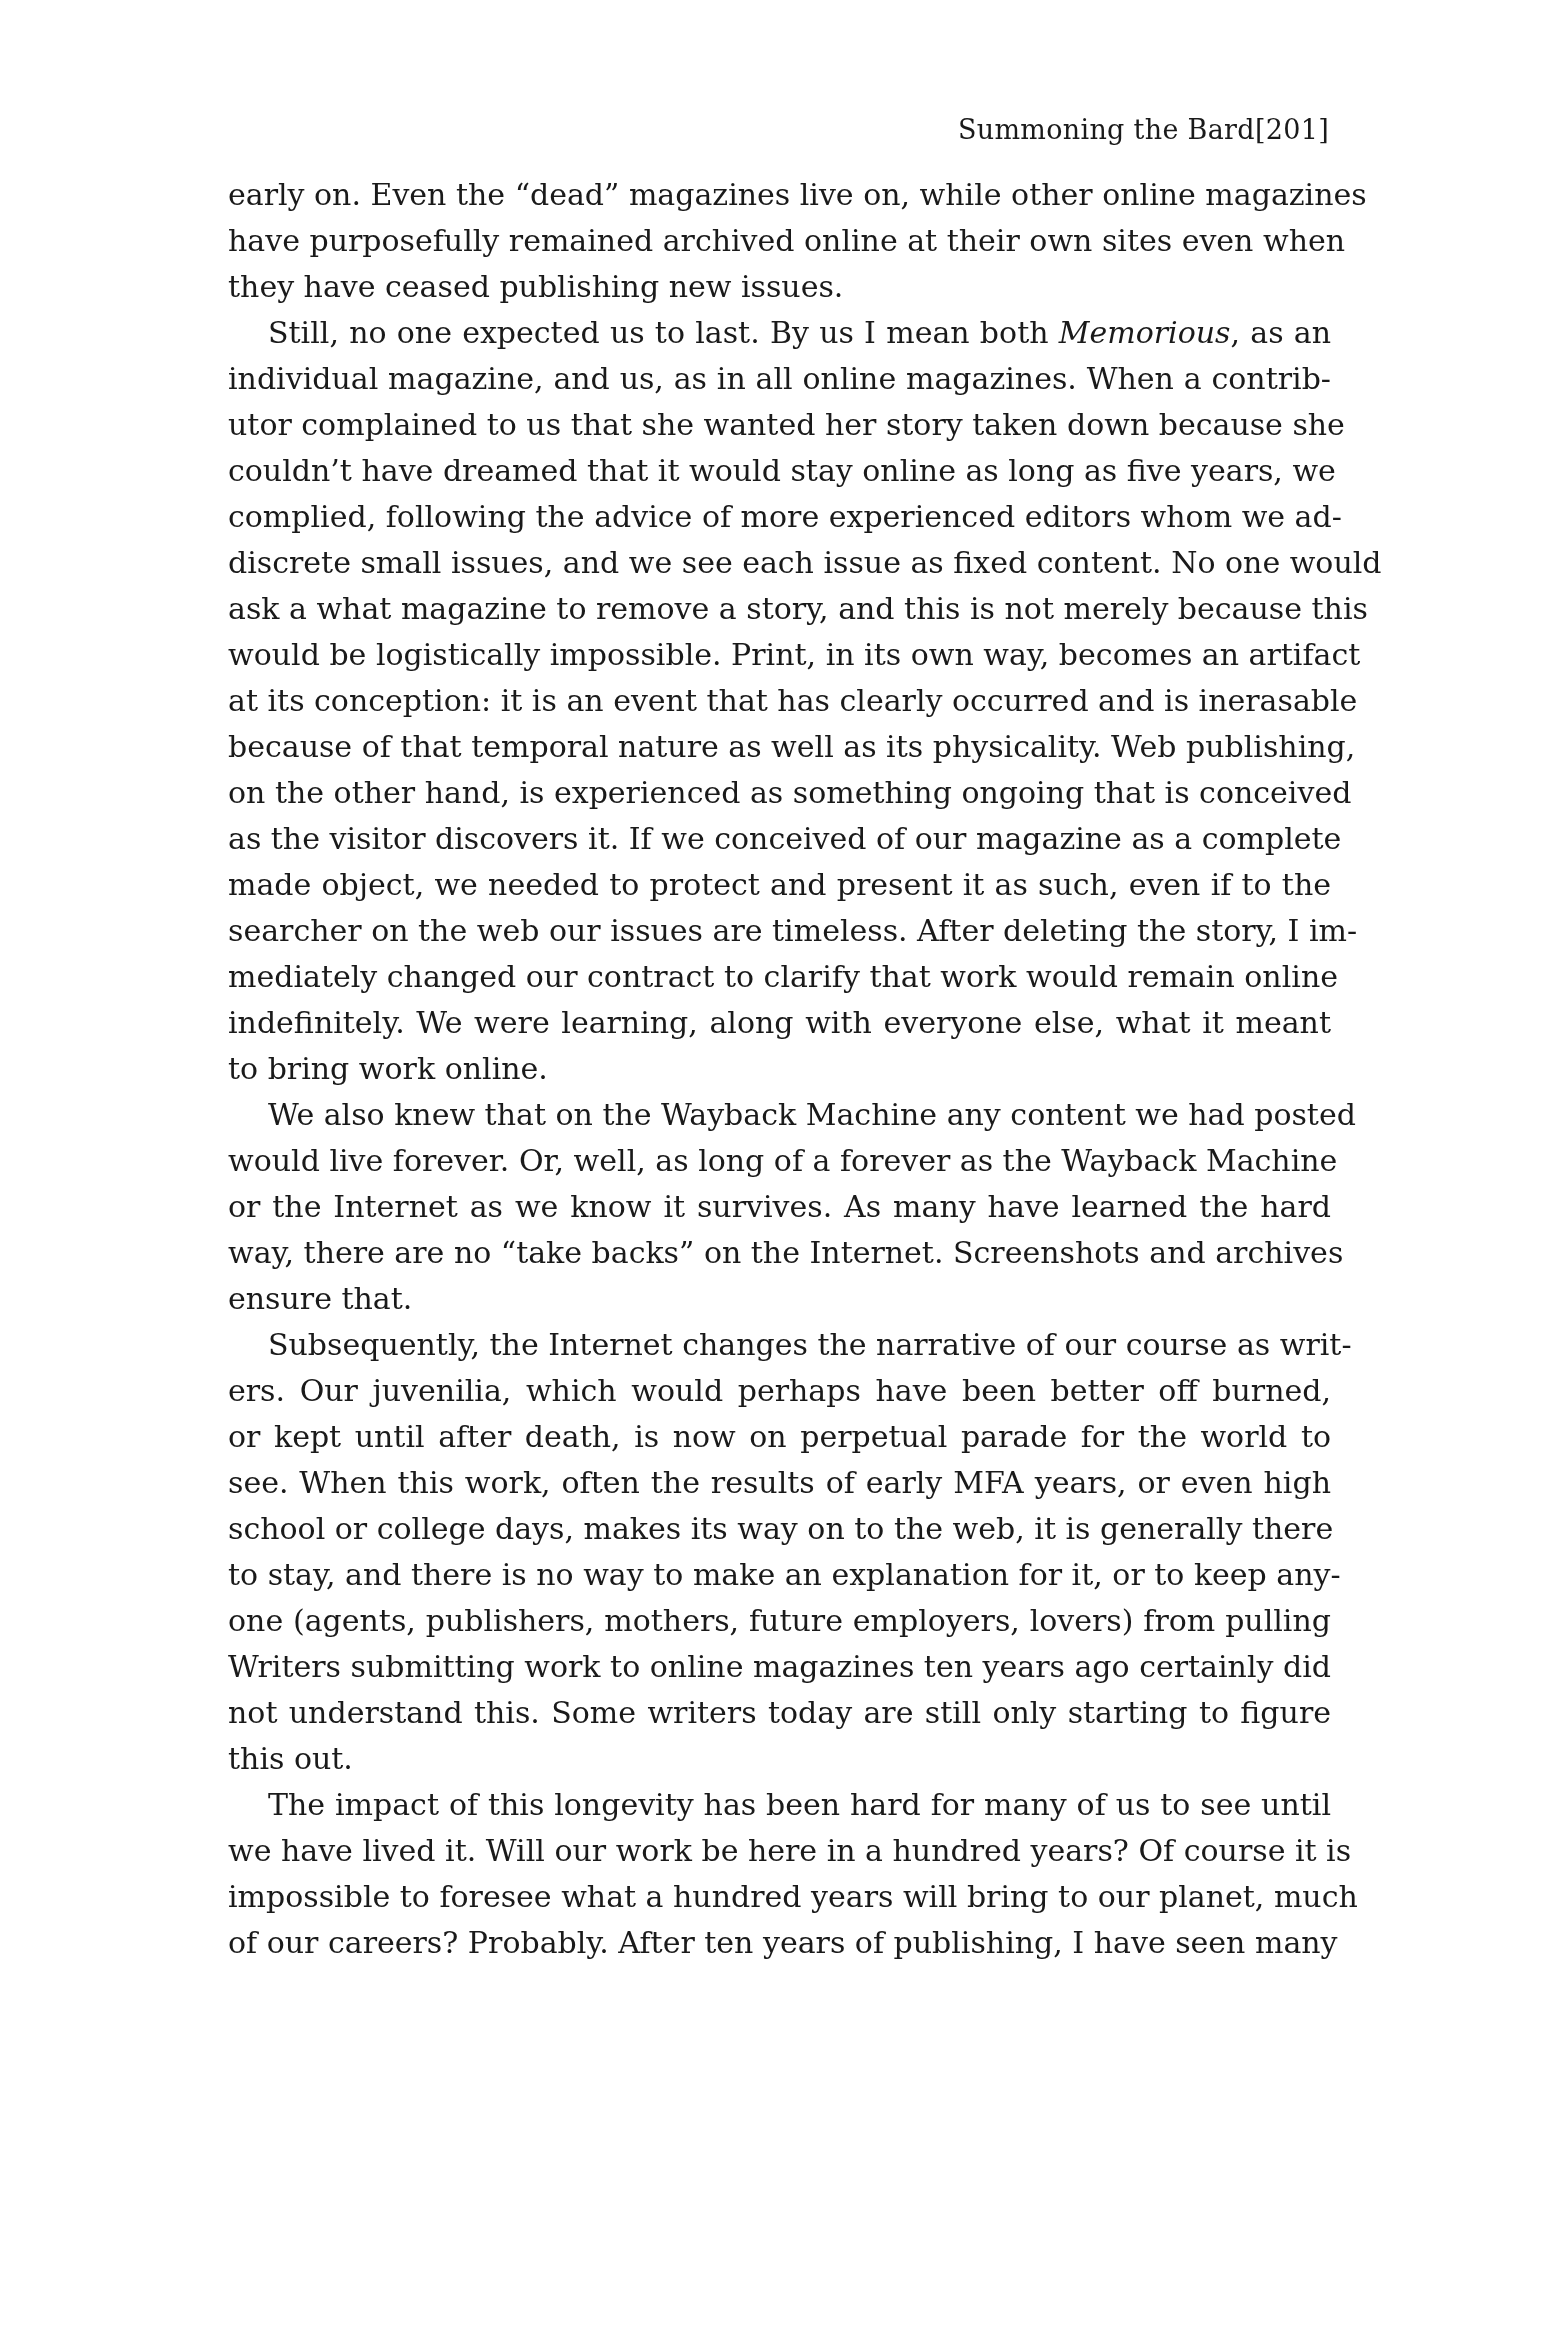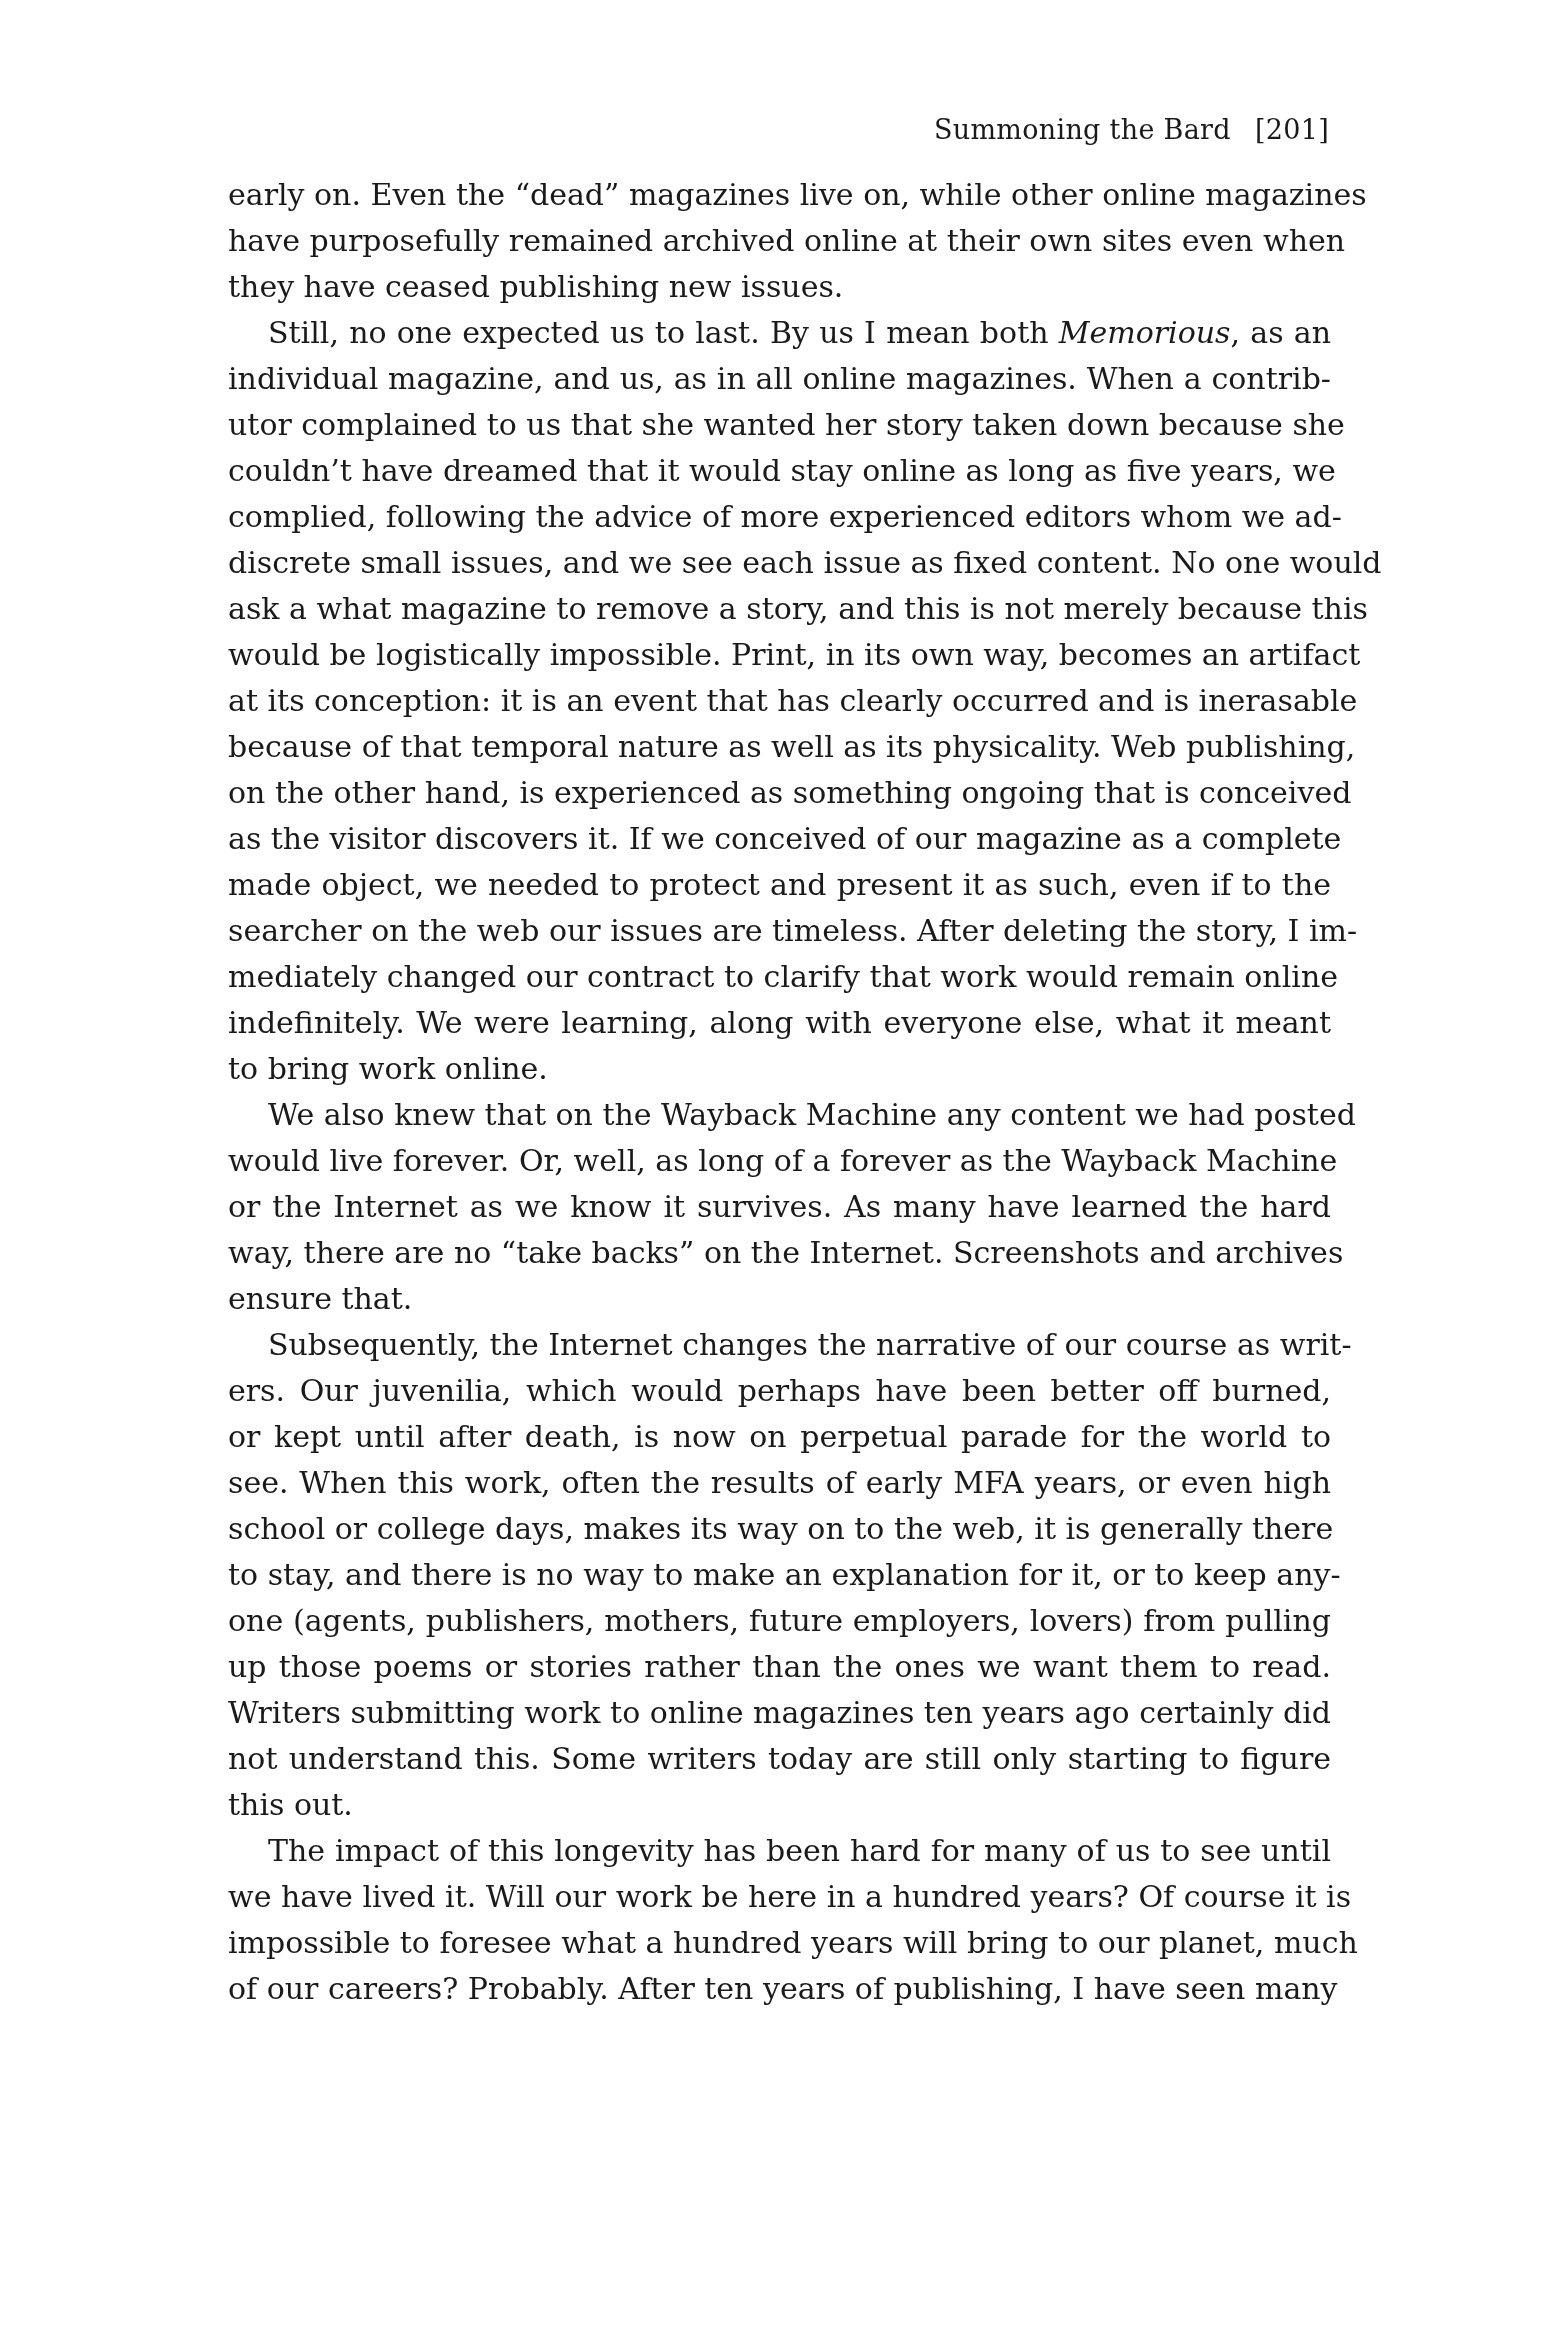--- a/index.html
+++ b/index.html
@@ -1,21 +1,21 @@
 <!DOCTYPE html>
 <html style="font-size:14px"><head>
 <meta charset="utf-8">
 <style>
   html, body { margin: 0; padding: 0; background: #ffffff; }
   body { width: 1561px; height: 2342px; position: relative; overflow: hidden;
          font-family: "DejaVu Serif", "Liberation Serif", serif; color: #1a1a1a; }
   .page { position: absolute; left: 0; top: 0; width: 1561px; height: 2342px; }
   .running-head { position: absolute; top: 114px; right: 232px; font-size: 27px;
                   letter-spacing: 0.3px; white-space: nowrap; }
-  .running-head .folio { margin-left: 24px; }
+  .running-head .folio { }
   .body { position: absolute; left: 228px; top: 172px; width: 1103px; }
   .line { height: 46px; line-height: 46px; font-size: 30px; white-space: nowrap;
           text-align: justify; text-align-last: justify; overflow: visible; }
   .line.last { text-align-last: left; }
   .line.indent { padding-left: 40px; }
   .line em { font-style: italic; }
 </style>
 </head>
 <body>
 
@@ -56,21 +56,20 @@
         <div class="line last">ensure that.</div>
       </div>
       <div>
         <div class="line indent">Subsequently, the Internet changes the narrative of our course as writ-</div>
         <div class="line">ers. Our juvenilia, which would perhaps have been better off burned,</div>
         <div class="line">or kept until after death, is now on perpetual parade for the world to</div>
         <div class="line">see. When this work, often the results of early MFA years, or even high</div>
         <div class="line">school or college days, makes its way on to the web, it is generally there</div>
         <div class="line">to stay, and there is no way to make an explanation for it, or to keep any-</div>
         <div class="line">one (agents, publishers, mothers, future employers, lovers) from pulling</div>
-        <div class="line">up those poems or stories rather than the ones we want them to read.</div>
         <div class="line">Writers submitting work to online magazines ten years ago certainly did</div>
         <div class="line">not understand this. Some writers today are still only starting to figure</div>
         <div class="line last">this out.</div>
       </div>
       <div>
         <div class="line indent">The impact of this longevity has been hard for many of us to see until</div>
         <div class="line">we have lived it. Will our work be here in a hundred years? Of course it is</div>
         <div class="line">impossible to foresee what a hundred years will bring to our planet, much</div>
         <div class="line">of our careers? Probably. After ten years of publishing, I have seen many</div>
       </div>

